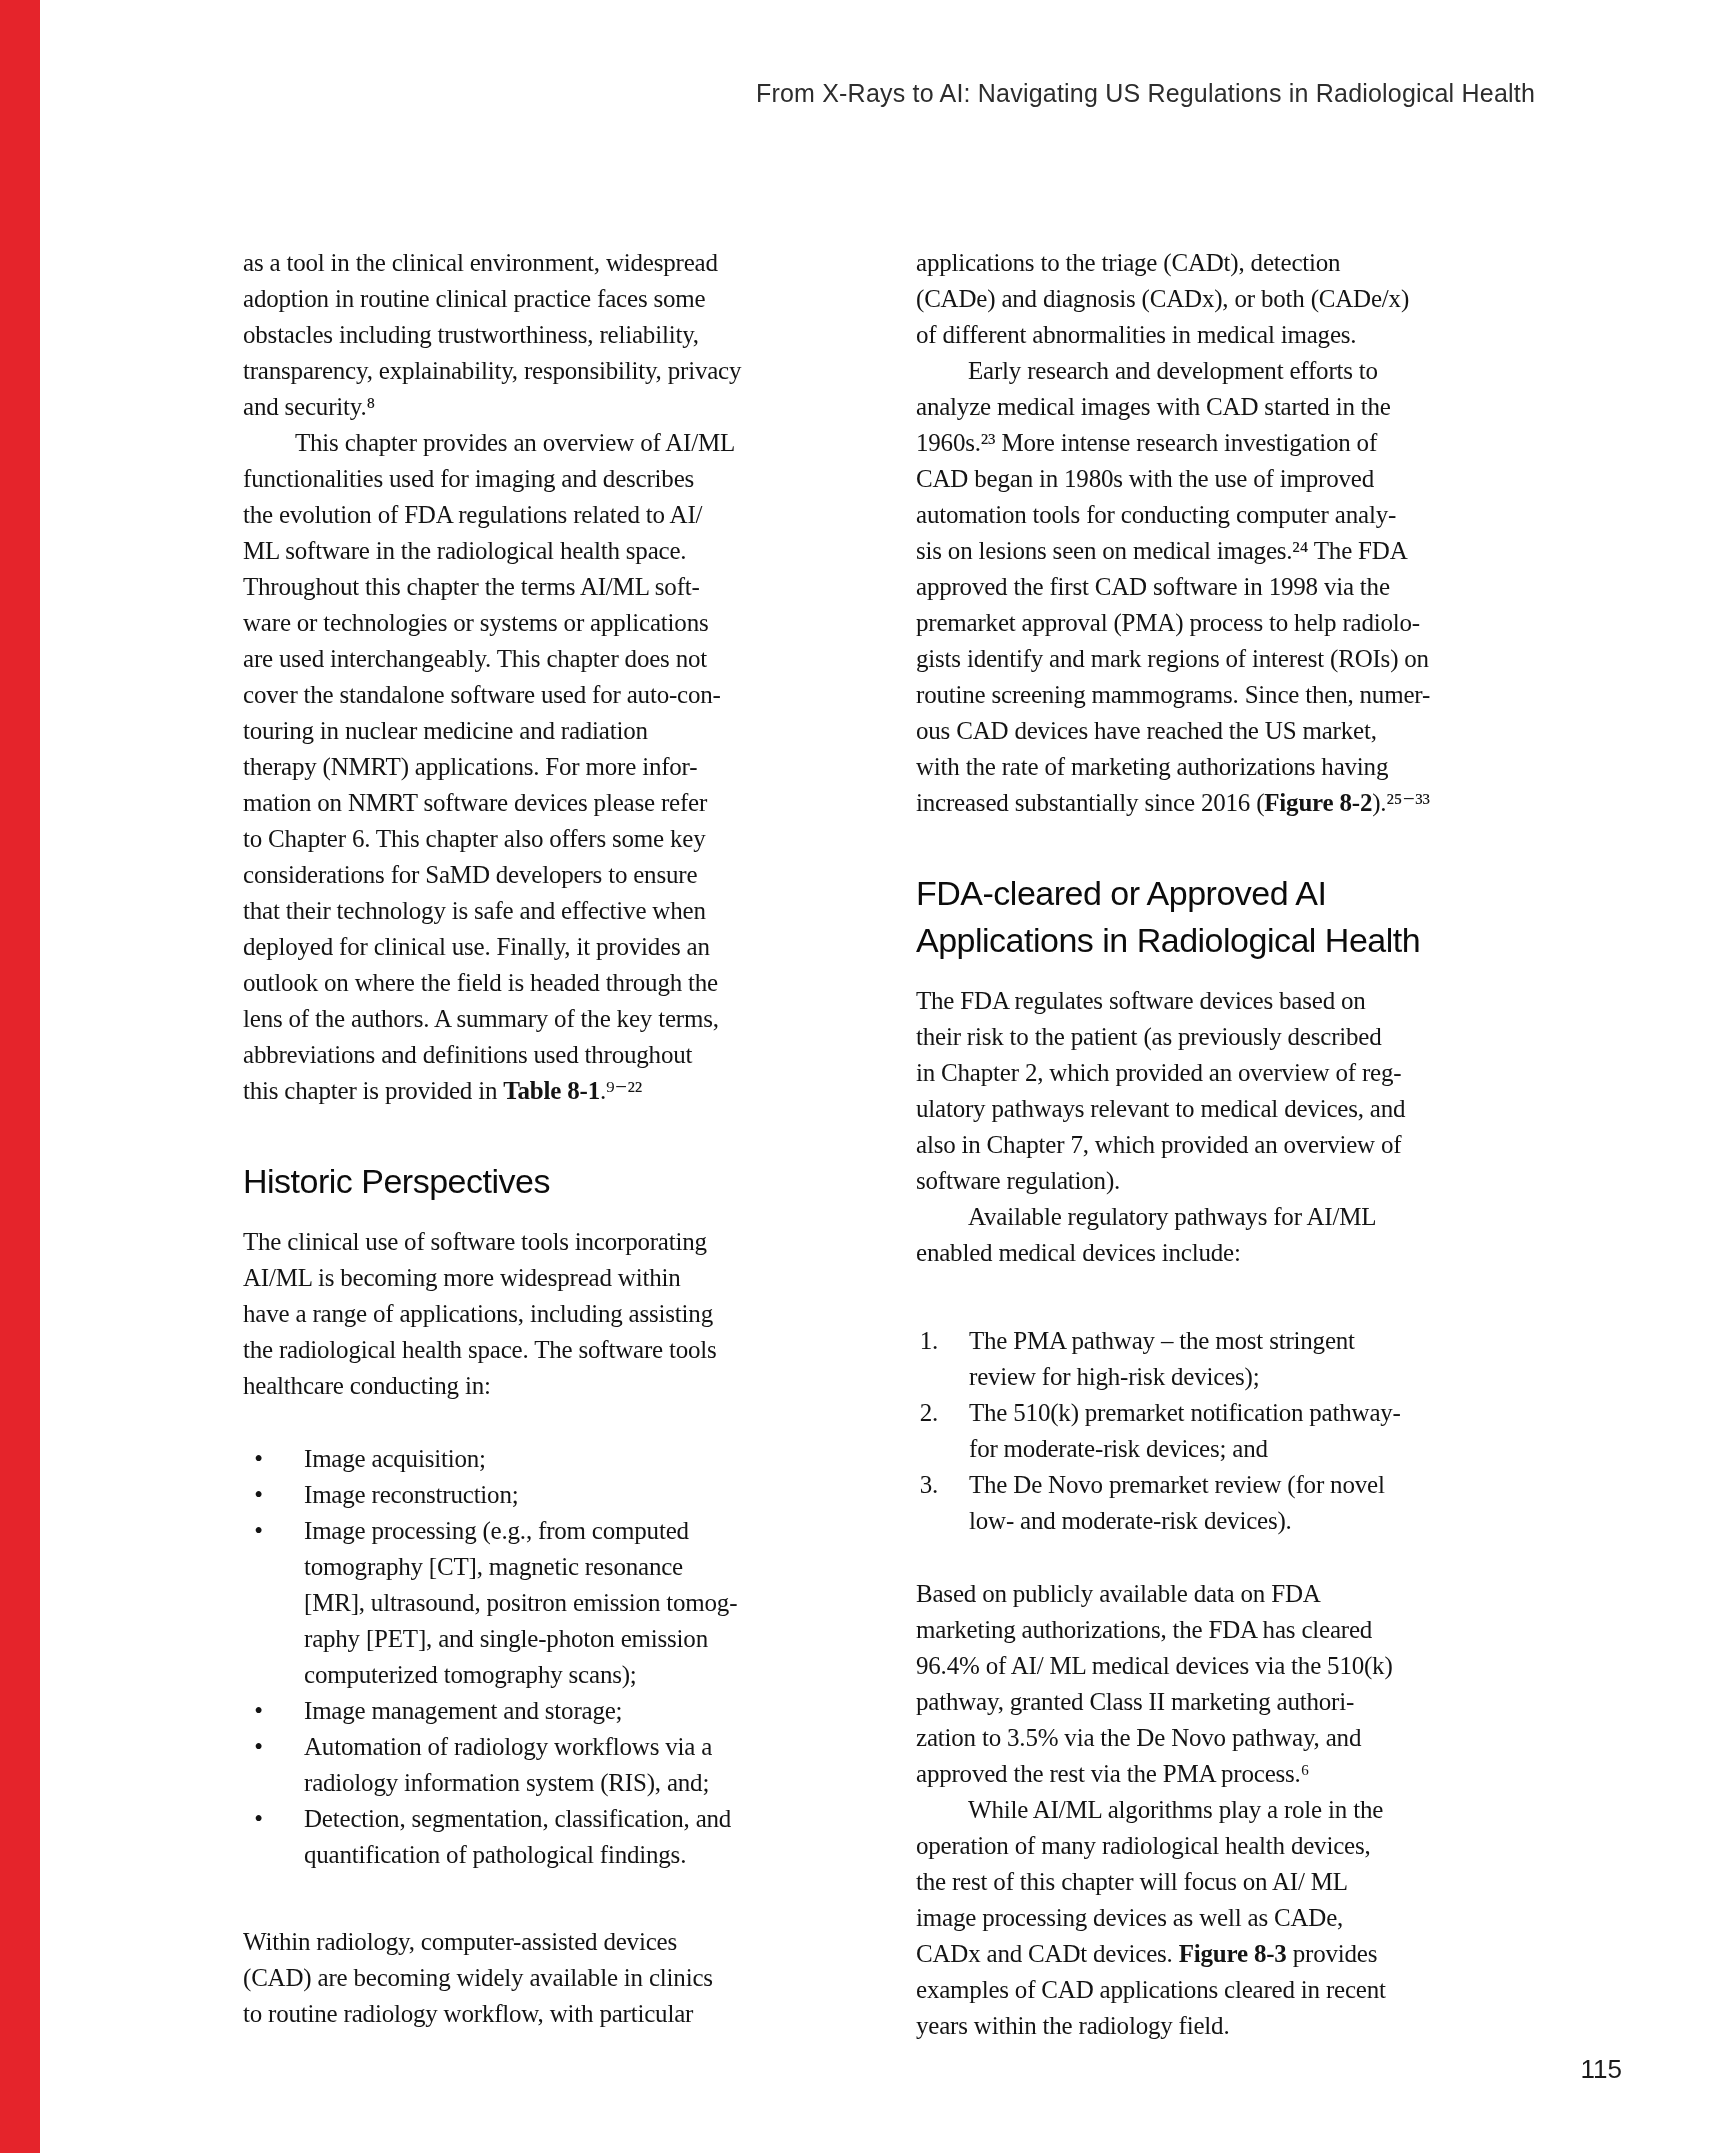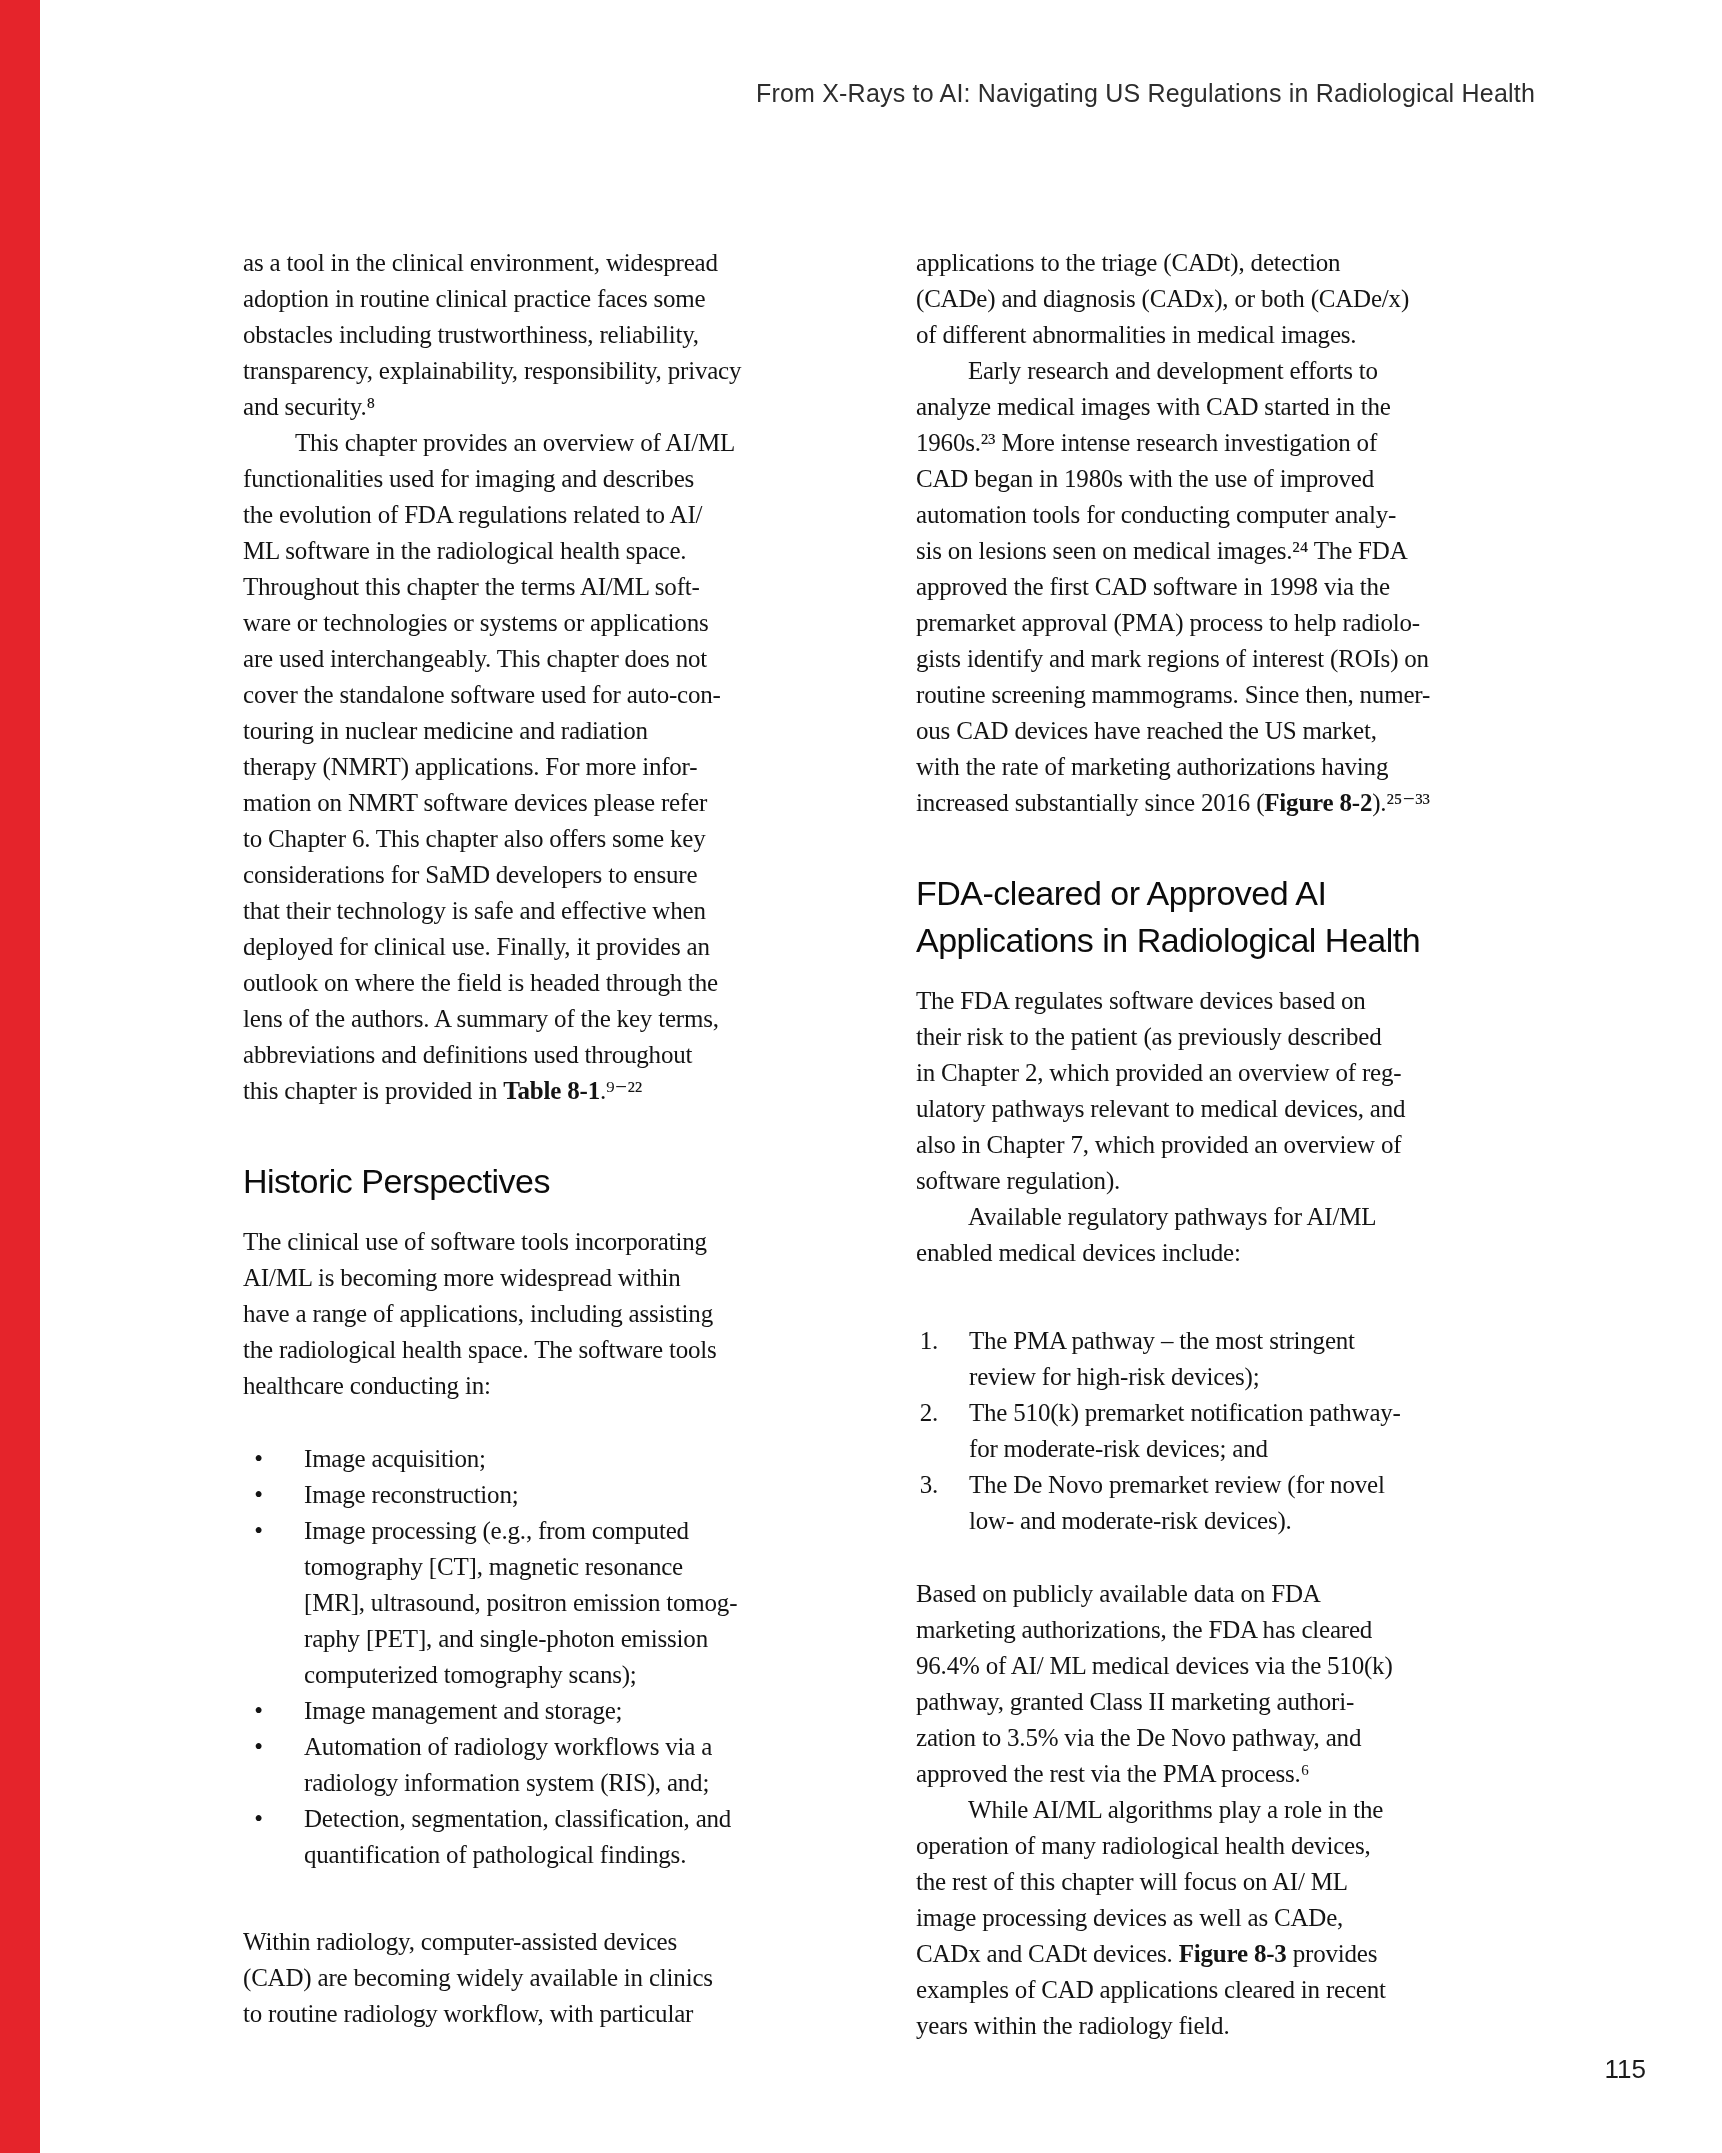--- a/index.html
+++ b/index.html
@@ -25,21 +25,21 @@
     font-size:34px; line-height:47px; letter-spacing:-0.5px; color:#0c0c0c;
     margin:49px 0 19px 0;
   }
   .bullet-list { margin:37px 0 51px 0; }
   .bullet-item { position:relative; padding-left:61px; }
   .bullet-marker { position:absolute; left:11.2px; top:0; }
   .num-list { margin:52px 0 37px 0; }
   .num-item { position:relative; padding-left:53px; }
   .num-label { position:absolute; left:3.7px; top:0; }
   .page-number {
-    position:absolute; top:2054px; right:76px;
+    position:absolute; top:2054px; right:100px;
     font-family:"Liberation Sans","DejaVu Sans",sans-serif;
     font-size:26px; color:#1a1a1a;
   }
   b { font-weight:bold; }
 </style>
 </head>
 <body>
 
 <div class="page">
 

